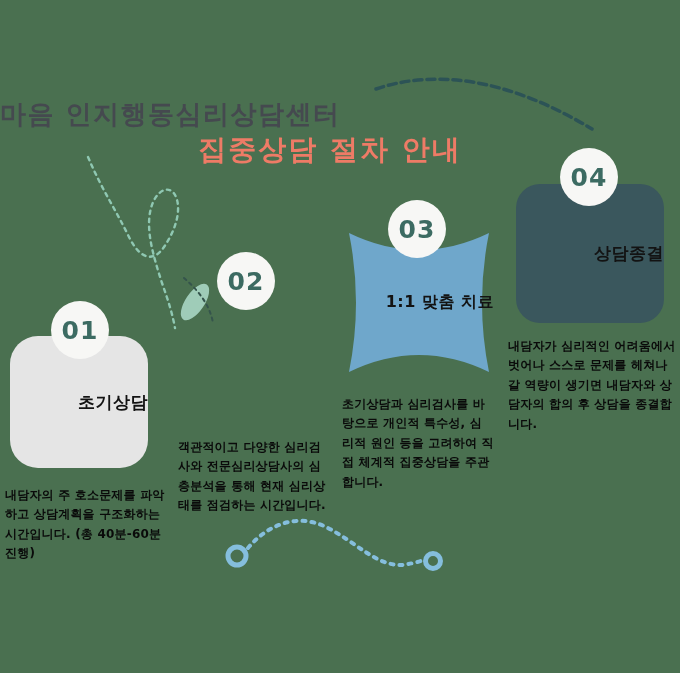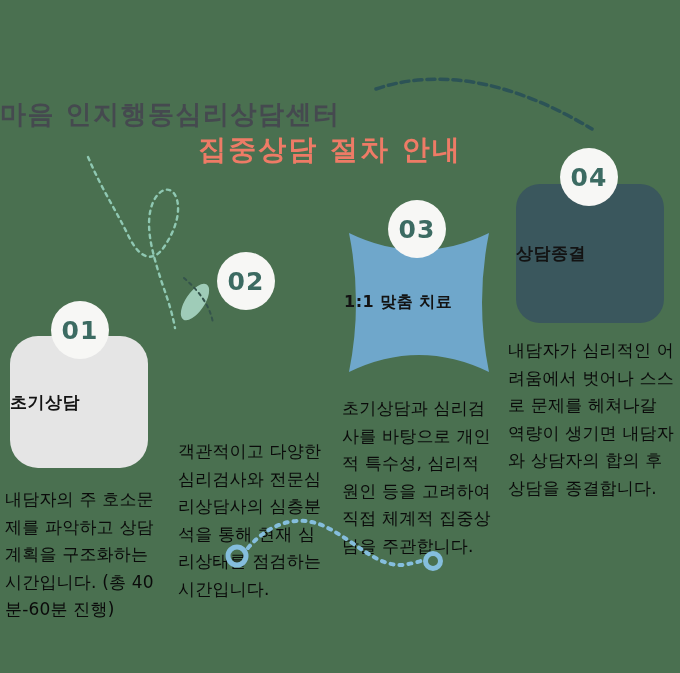--- a/index.html
+++ b/index.html
@@ -20,34 +20,34 @@
   .badge{
     position:absolute; width:58px; height:58px; border-radius:50%;
     background:#f7f7f5; display:flex; align-items:center; justify-content:center;
     font-weight:bold; font-size:25px; color:#3c6b62; letter-spacing:1px; z-index:5;
   }
   .b1{left:51px;  top:301px;}
   .b2{left:217px; top:252px;}
   .b3{left:388px; top:200px;}
   .b4{left:560px; top:148px;}
   .box{
-    position:absolute; display:flex; align-items:center; justify-content:flex-start; z-index:2;
+    position:absolute; display:flex; align-items:center; justify-content:flex-end; z-index:2;
   }
   .box1{left:10px;  top:336px; width:138px; height:132px; background:#e5e5e5; border-radius:28px;}
   .box2{left:178px; top:289px; width:140px; height:134px; background:#9cc3b3; border-radius:30px;}
   .box3{left:344px; top:229px; width:150px; height:147px; background:transparent;}
   .box3 svg{position:absolute; left:0; top:0; width:100%; height:100%;}
   .box4{left:516px; top:184px; width:148px; height:139px; background:#3a575d; border-radius:24px;}
   .box-title{
     position:relative; font-size:17px; font-weight:bold; color:#131313; z-index:2;
     letter-spacing:0.5px; text-align:center;
   }
   .box3 .box-title{font-size:16px;}
   .desc{
-    position:absolute; font-size:17px; font-weight:normal; color:#0a0a0a;
+    position:absolute; font-size:12px; font-weight:bold; color:#0a0a0a;
     line-height:1.62; z-index:2; letter-spacing:0.2px; word-break:break-all;
   }
   .d1{left:5px;   top:486px; width:160px;}
   .d2{left:178px; top:438px; width:150px;}
   .d3{left:342px; top:395px; width:152px;}
   .d4{left:508px; top:337px; width:168px;}
 </style>
 </head>
 <body>
 

